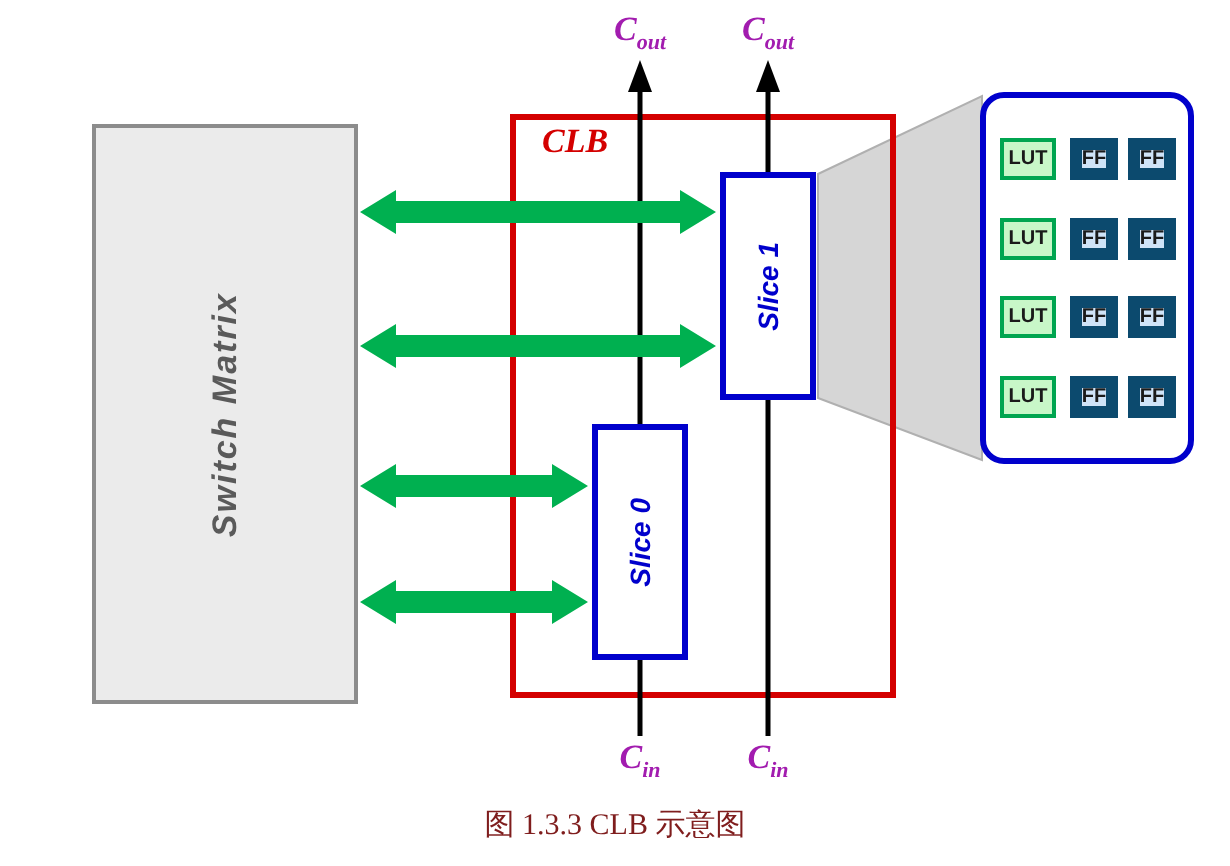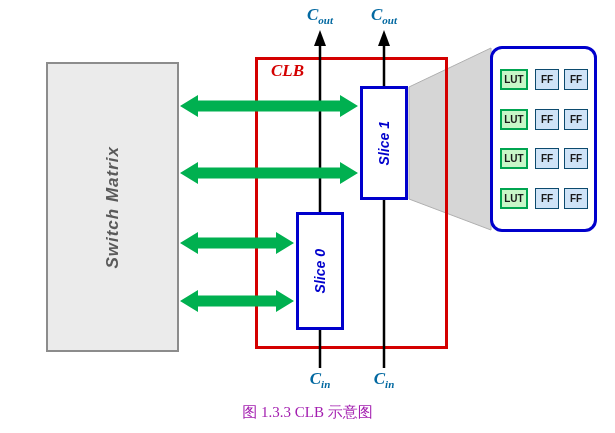--- a/index.html
+++ b/index.html
@@ -29,31 +29,31 @@
     color:#0000cc;font-weight:bold;font-style:italic;font-size:14px;}
 
   
   .zoom-box{position:absolute;left:490px;top:46px;width:107px;height:186px;
     background:#fff;border:3px solid #0000cc;border-radius:12px;box-sizing:border-box;
     display:flex;flex-direction:column;justify-content:space-evenly;padding:2px 0 2px 7px;}
   .zrow{display:flex;align-items:center;}
   .lut{width:28px;height:21px;background:#c8f7c8;border:2px solid #00a550;box-sizing:border-box;
     display:flex;align-items:center;justify-content:center;
     font-size:10px;font-weight:bold;color:#1a1a1a;margin-right:7px;}
-  .ff{width:24px;height:21px;background:#cfe3f7;border:1px solid #0c4a6e;box-sizing:border-box;
+  .ff{width:24px;height:21px;background:#cfe3f7;border:6px solid #0c4a6e;box-sizing:border-box;
     display:flex;align-items:center;justify-content:center;
     font-size:10px;font-weight:bold;color:#1a1a1a;margin-right:5px;}
 
   
-  .sig{position:absolute;width:56px;text-align:center;color:#0369a1;
+  .sig{position:absolute;width:56px;text-align:center;color:#a21caf;
     font-family:"Liberation Serif",serif;font-style:italic;font-weight:bold;font-size:17px;}
   .sig sub{font-size:11px;}
 
   .caption{position:absolute;left:0;right:0;top:403px;text-align:center;
-    font-family:"Liberation Serif",serif;font-size:15px;color:#a21caf;}
+    font-family:"Liberation Serif",serif;font-size:15px;color:#7f1d1d;}
 </style>
 </head>
 <body>
 
 <div class="canvas">
 
   <svg class="svg-layer" width="615" height="433">
     <polygon points="409,87 491,48 491,230 409,199" fill="#d6d6d6" stroke="#b0b0b0" stroke-width="1"></polygon>
   </svg>
 

